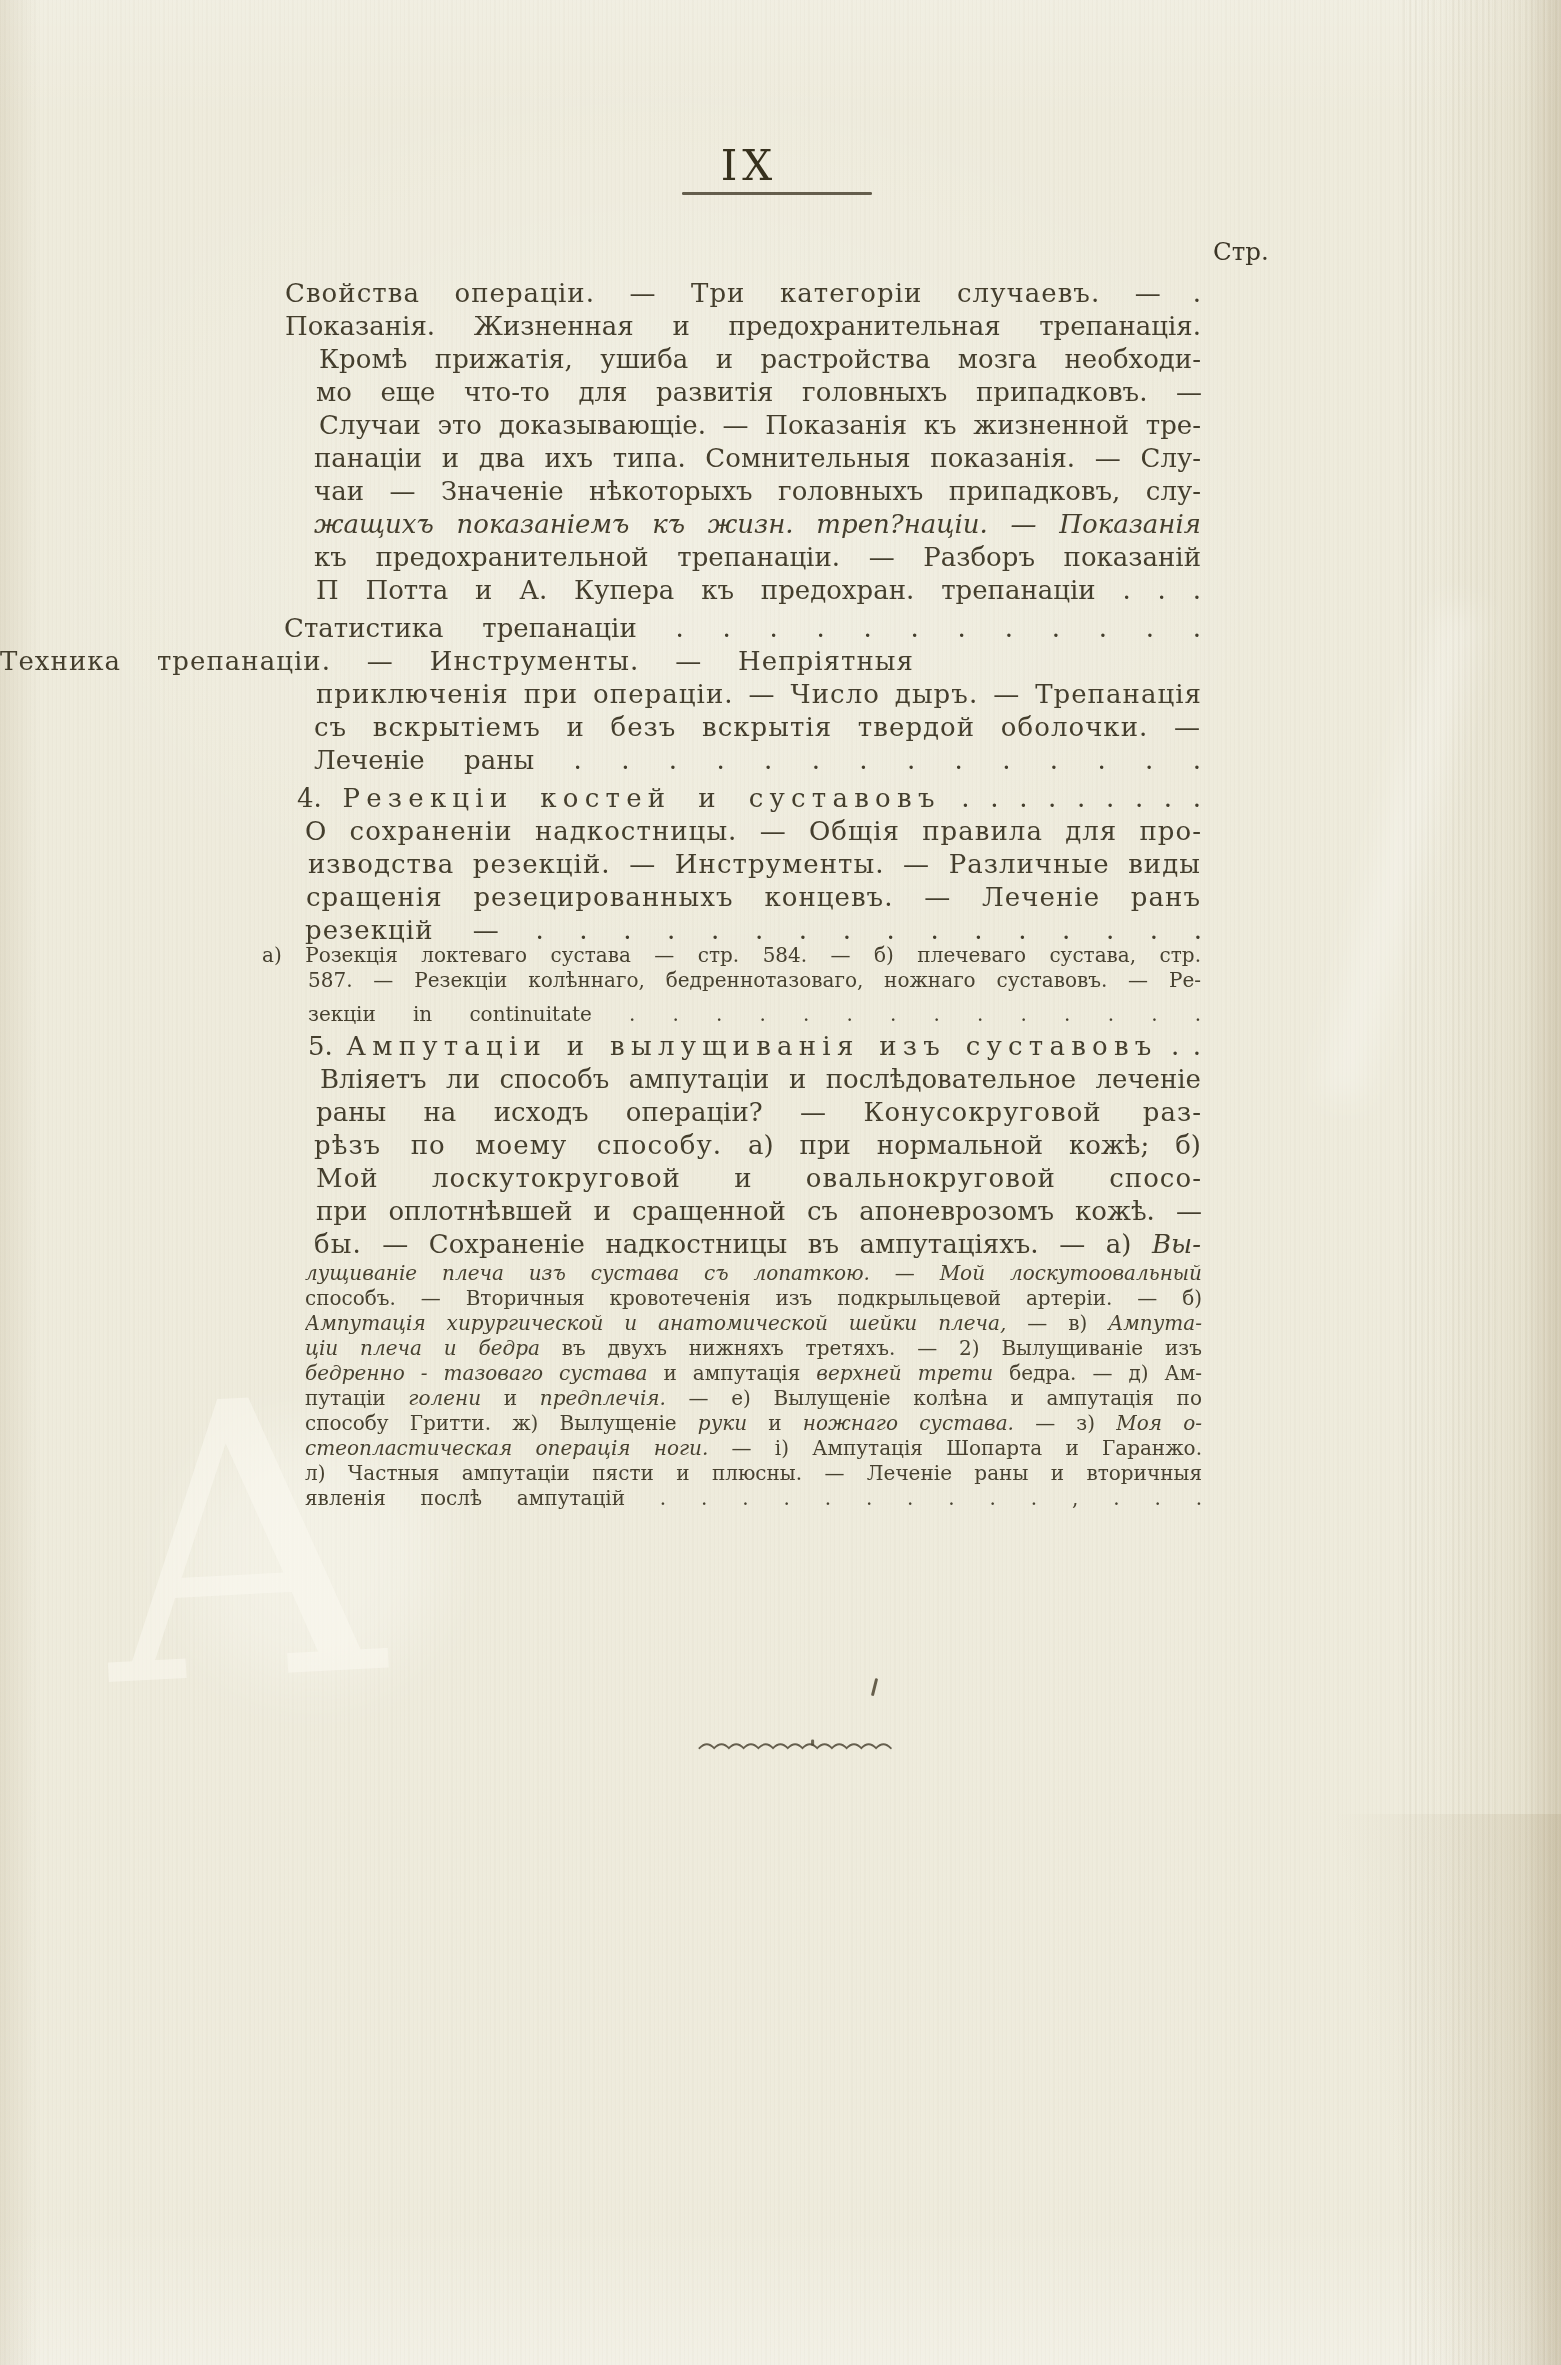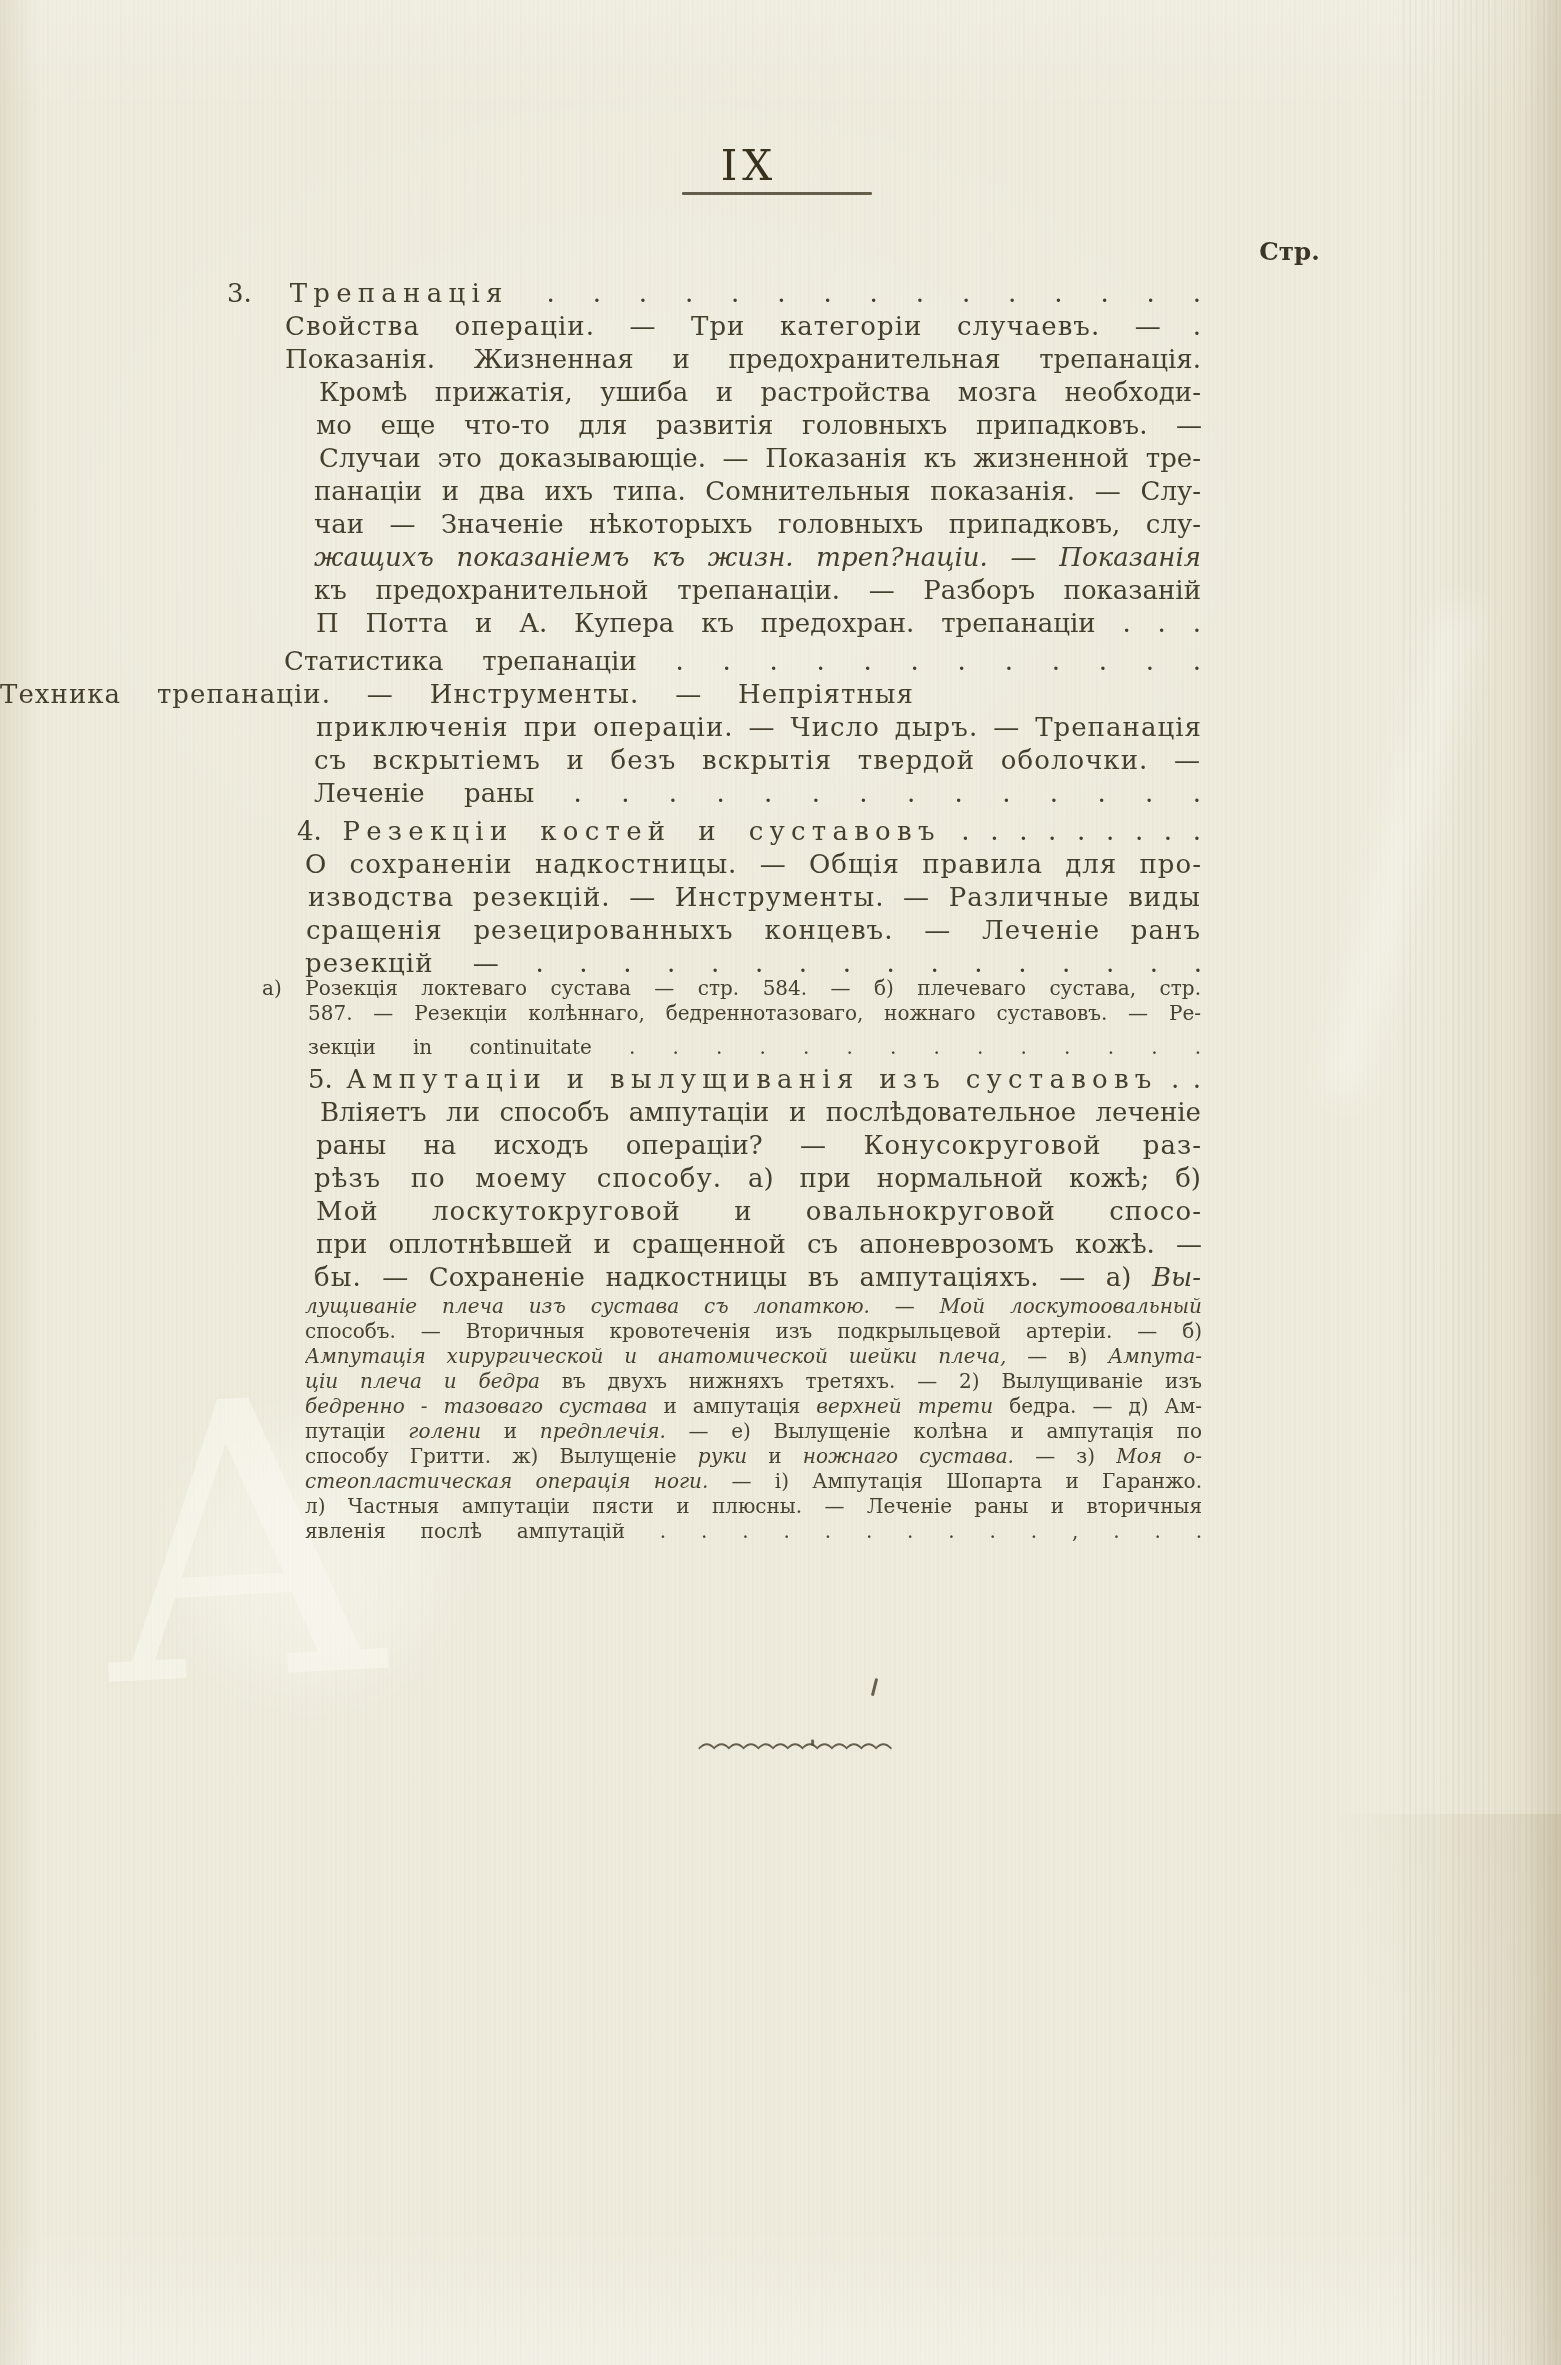--- a/index.html
+++ b/index.html
@@ -25,22 +25,22 @@
   }
   .roman{
     position:absolute;top:145px;left:749px;transform:translateX(-50%);
     font-size:42px;line-height:42px;letter-spacing:4.9px;color:#37311e;
   }
   .roman-rule{
     position:absolute;top:192px;left:682px;width:190px;height:2.5px;
     background:rgba(62,54,36,0.78);border-radius:1.2px;
   }
   .str-label{
-    position:absolute;top:240px;left:1213px;width:153px;text-align:center;
-    font-size:24.5px;line-height:24.5px;color:#3b3526;font-weight:bold;
+    position:absolute;top:240px;left:1213px;width:153px;text-align:left;
+    font-size:24.5px;line-height:24.5px;color:#3b3526;
   }
   .toc{position:absolute;top:277px;left:0;width:1562px;}
   .row{
     position:relative;text-align:justify;text-align-last:justify;
     overflow:hidden;color:#443e2d;
   }
   .row.big{font-size:26px;line-height:33px;height:33px;}
   .row.small{font-size:20px;line-height:25px;height:25px;color:#474130;}
   .row span{display:inline;}
   .n{}
@@ -81,21 +81,20 @@
   <div class="watermark">A</div>
   <div class="crease"></div>
   <div class="corner-shade"></div>
 
   <div class="roman">IX</div>
   <div class="roman-rule"></div>
 
   <div class="str-label">Стр.</div>
 
   <div class="toc" id="toc">
-      <div class="row big" style="margin-left: 227px; width: 974px;"><span class="n">3. </span><span class="sp2">Трепанація</span><span class="n"> . . . . . . . . . . . . . . .</span></div>
       <div class="row big" style="margin-left: 285px; width: 916px;"><span class="sp">Свойства операціи. — Три категоріи случаевъ. —</span><span class="n"> .</span></div>
       <div class="row big" style="margin-left: 285px; width: 916px;"><span class="n">Показанія. Жизненная и предохранительная трепанація.</span></div>
       <div class="row big" style="margin-left: 319px; width: 882px;"><span class="n">Кромѣ прижатія, ушиба и растройства мозга необходи-</span></div>
       <div class="row big" style="margin-left: 316px; width: 886px;"><span class="n">мо еще что-то для развитія головныхъ припадковъ. —</span></div>
       <div class="row big" style="margin-left: 319px; width: 882px;"><span class="n">Случаи это доказывающіе. — Показанія къ жизненной тре-</span></div>
       <div class="row big" style="margin-left: 314px; width: 887px;"><span class="n">панаціи и два ихъ типа. Сомнительныя показанія. — Слу-</span></div>
       <div class="row big" style="margin-left: 314px; width: 887px;"><span class="n">чаи — Значеніе нѣкоторыхъ головныхъ припадковъ, слу-</span></div>
       <div class="row big" style="margin-left: 314px; width: 887px; font-style: italic;"><span class="n">жащихъ показаніемъ къ жизн. треп?націи. — Показанія</span></div>
       <div class="row big" style="margin-left: 314px; width: 887px;"><span class="n">къ предохранительной трепанаціи. — Разборъ показаній</span></div>
       <div class="row big" style="margin-left: 316px; width: 885px;"><span class="n">П Потта и А. Купера къ предохран. трепанаціи . . .</span></div>

